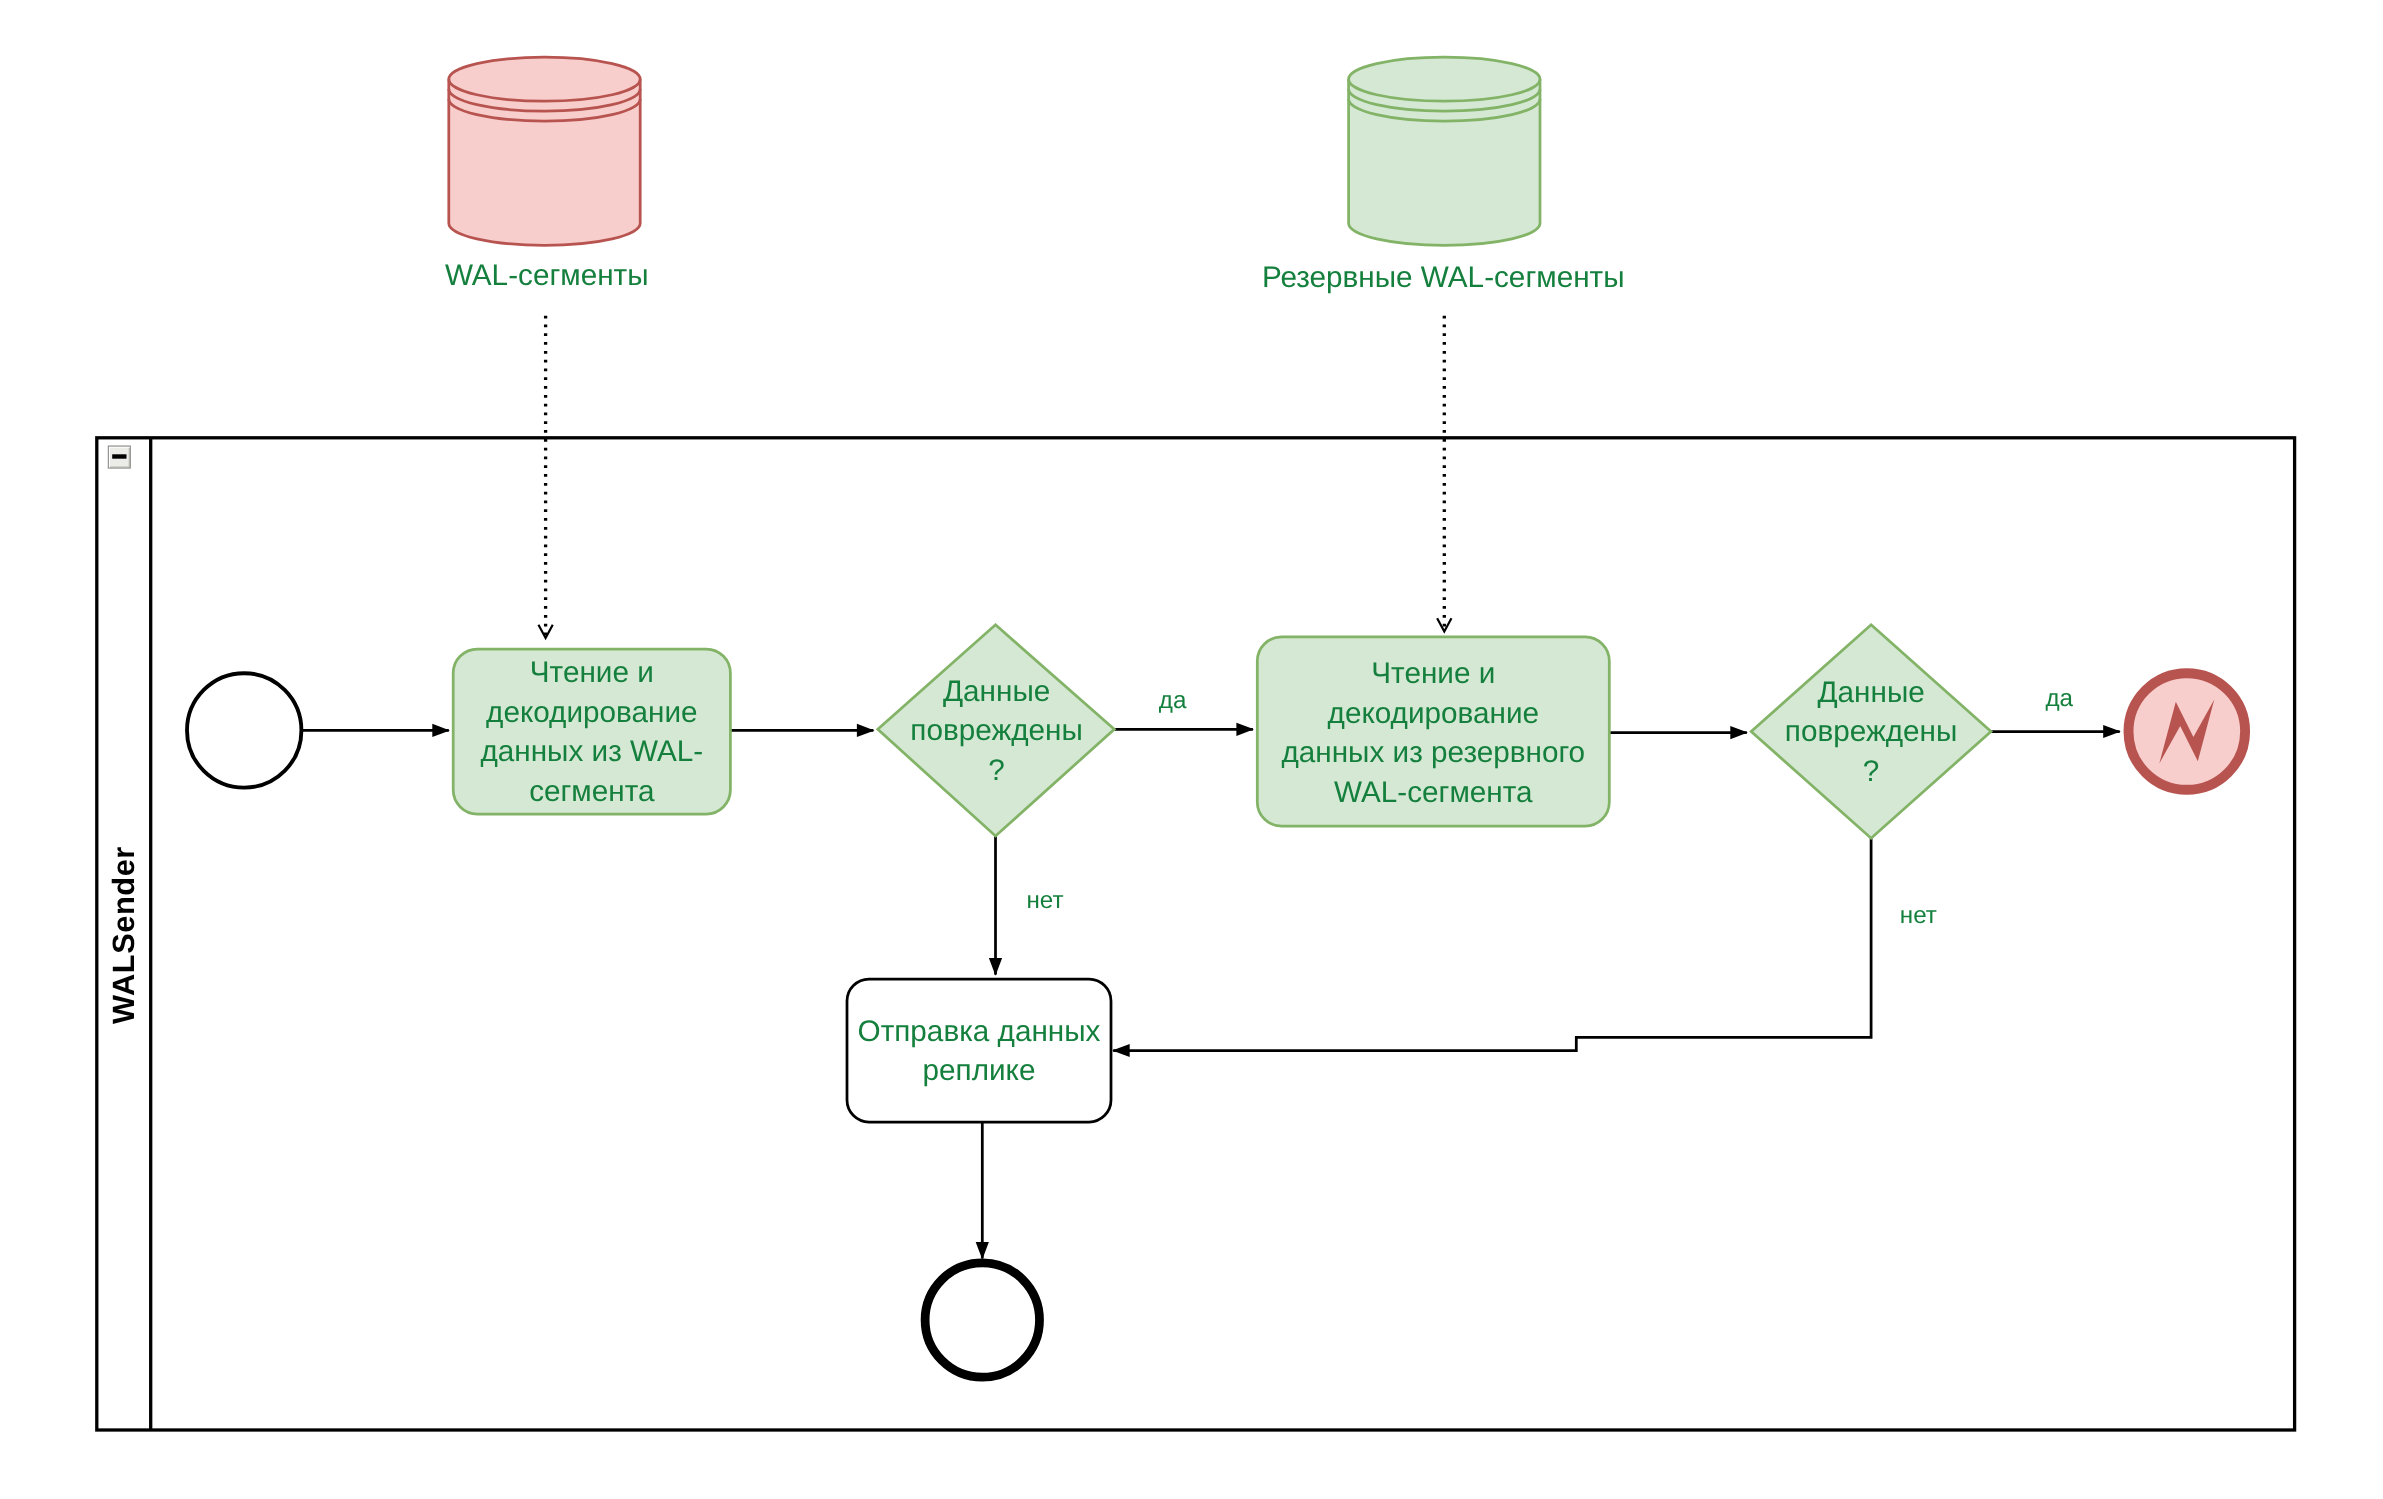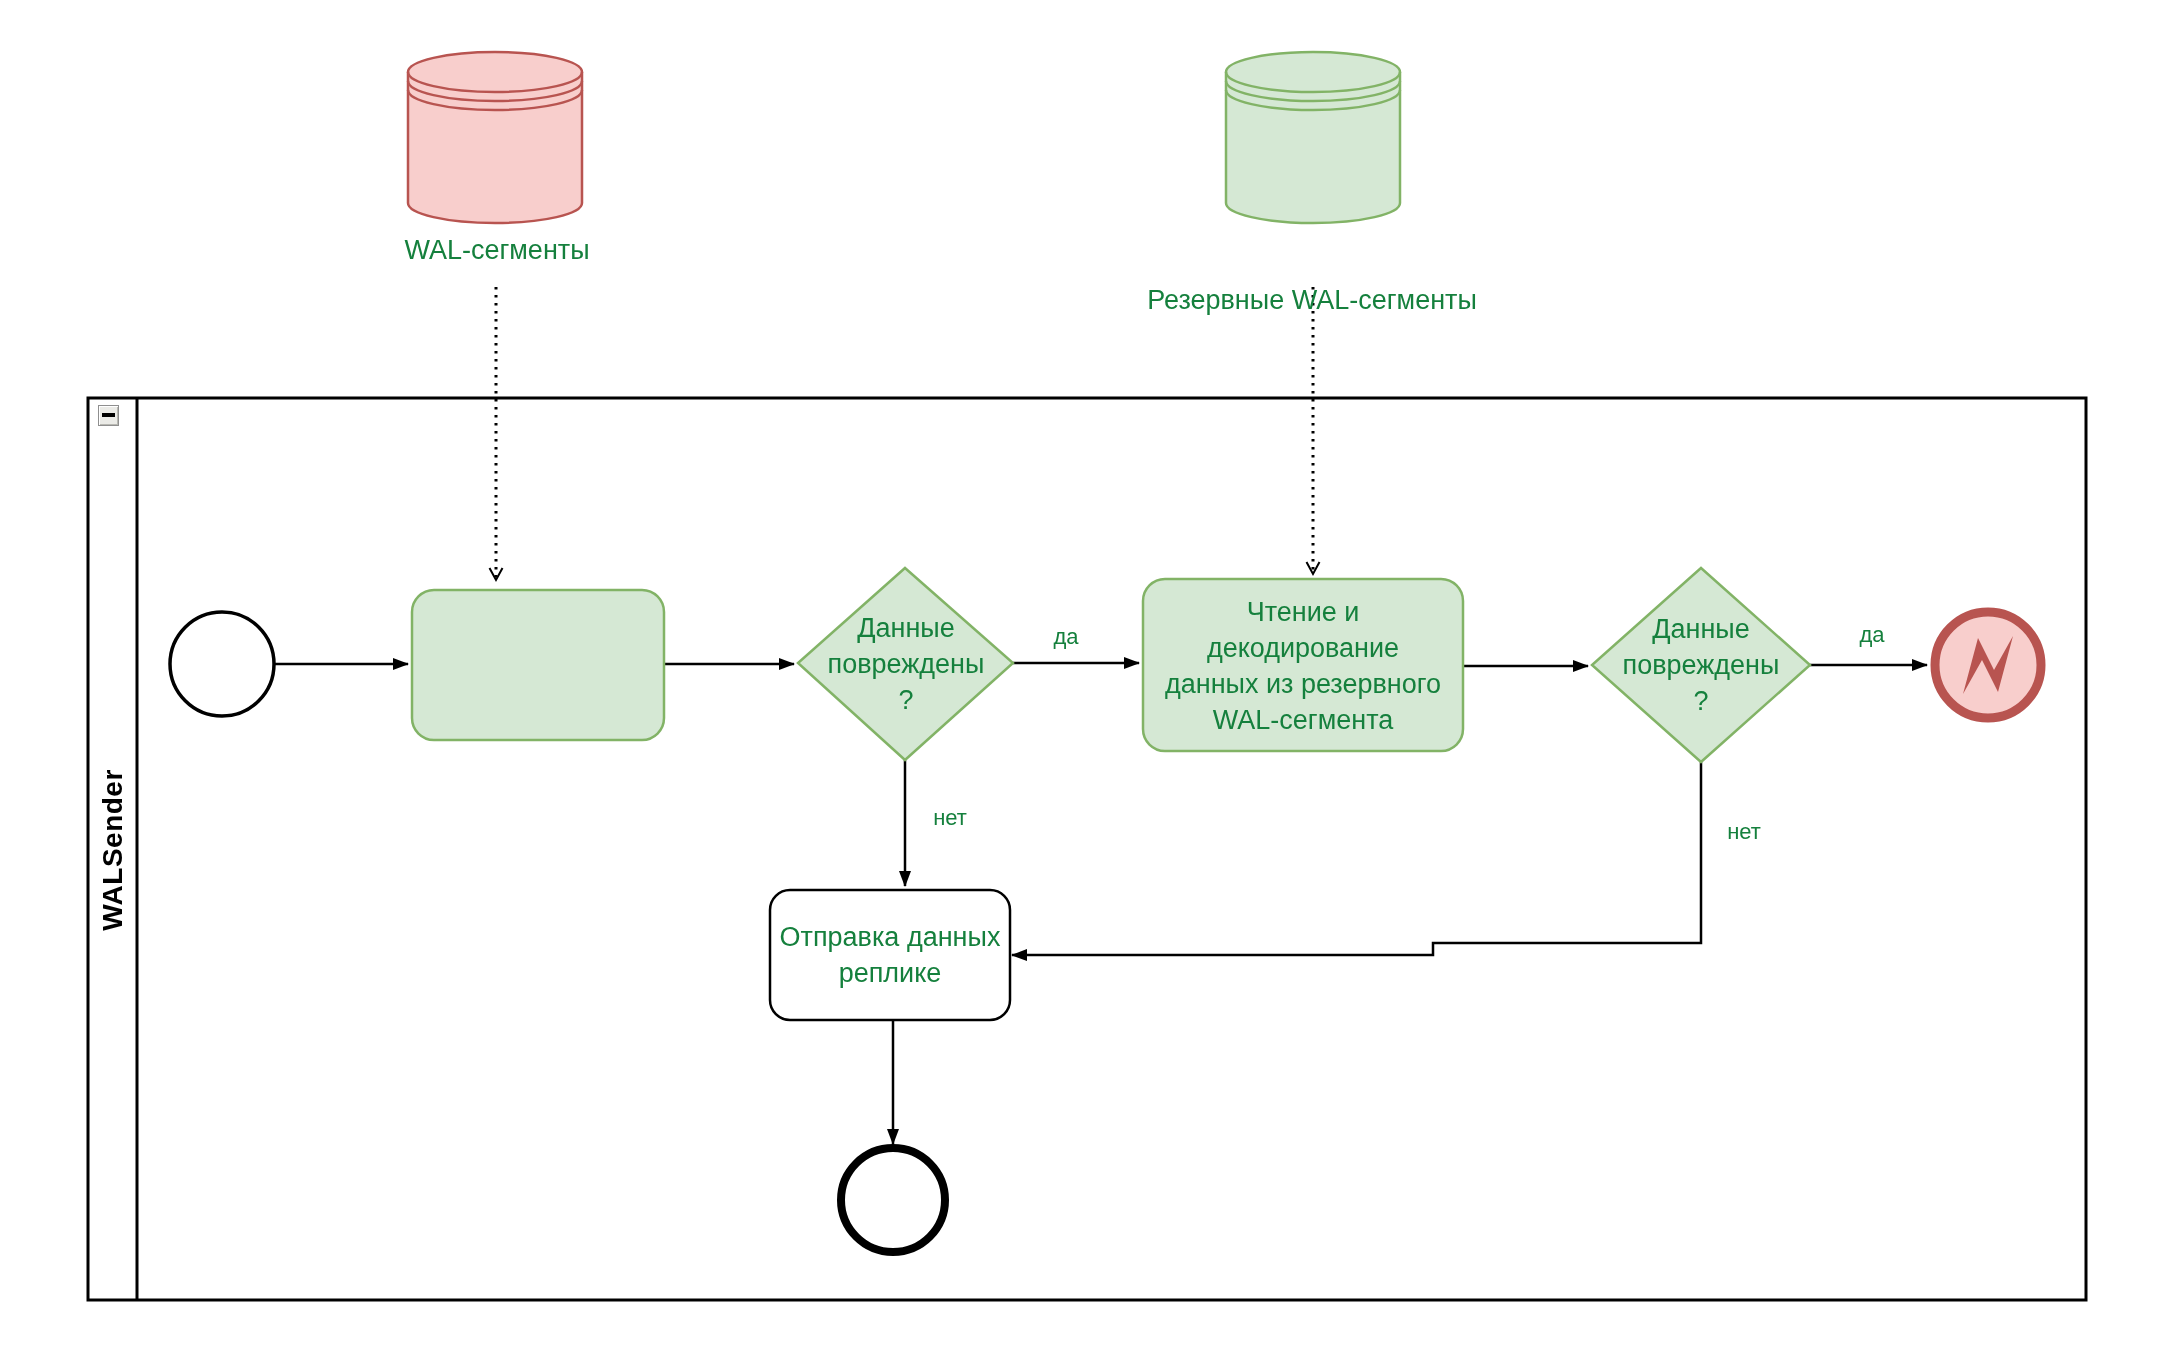--- a/index.html
+++ b/index.html
@@ -92,22 +92,26 @@
 
     <circle cx="893" cy="1200" r="52" fill="#ffffff" stroke="#000" stroke-width="8"></circle>
   </svg>
 
   <div class="collapse-btn">
     <div class="minus-bar"></div>
   </div>
   <div class="pool-lbl" style="left:113px;top:850px;">WALSender</div>
 
   <div class="lbl" style="left:497px;top:250px;width:400px;">WAL-сегменты</div>
-  <div class="lbl" style="left:1312px;top:252px;width:500px;margin-top:48px;">Резервные WAL-сегменты</div>
+  <div class="lbl" style="left:1312px;top:252px;width:500px;">Резервные WAL-сегменты</div>
 
+  <div class="lbl" style="left:538px;top:665px;width:250px;">Чтение и
+декодирование
+данных из WAL-
+сегмента</div>
   <div class="lbl" style="left:906px;top:664px;width:220px;">Данные
 повреждены
 ?</div>
   <div class="lbl" style="left:1303px;top:666px;width:292px;">Чтение и декодирование
 данных из резервного
 WAL-сегмента</div>
   <div class="lbl" style="left:1701px;top:665px;width:220px;">Данные
 повреждены
 ?</div>
   <div class="lbl" style="left:890px;top:955px;width:263px;">Отправка данных

